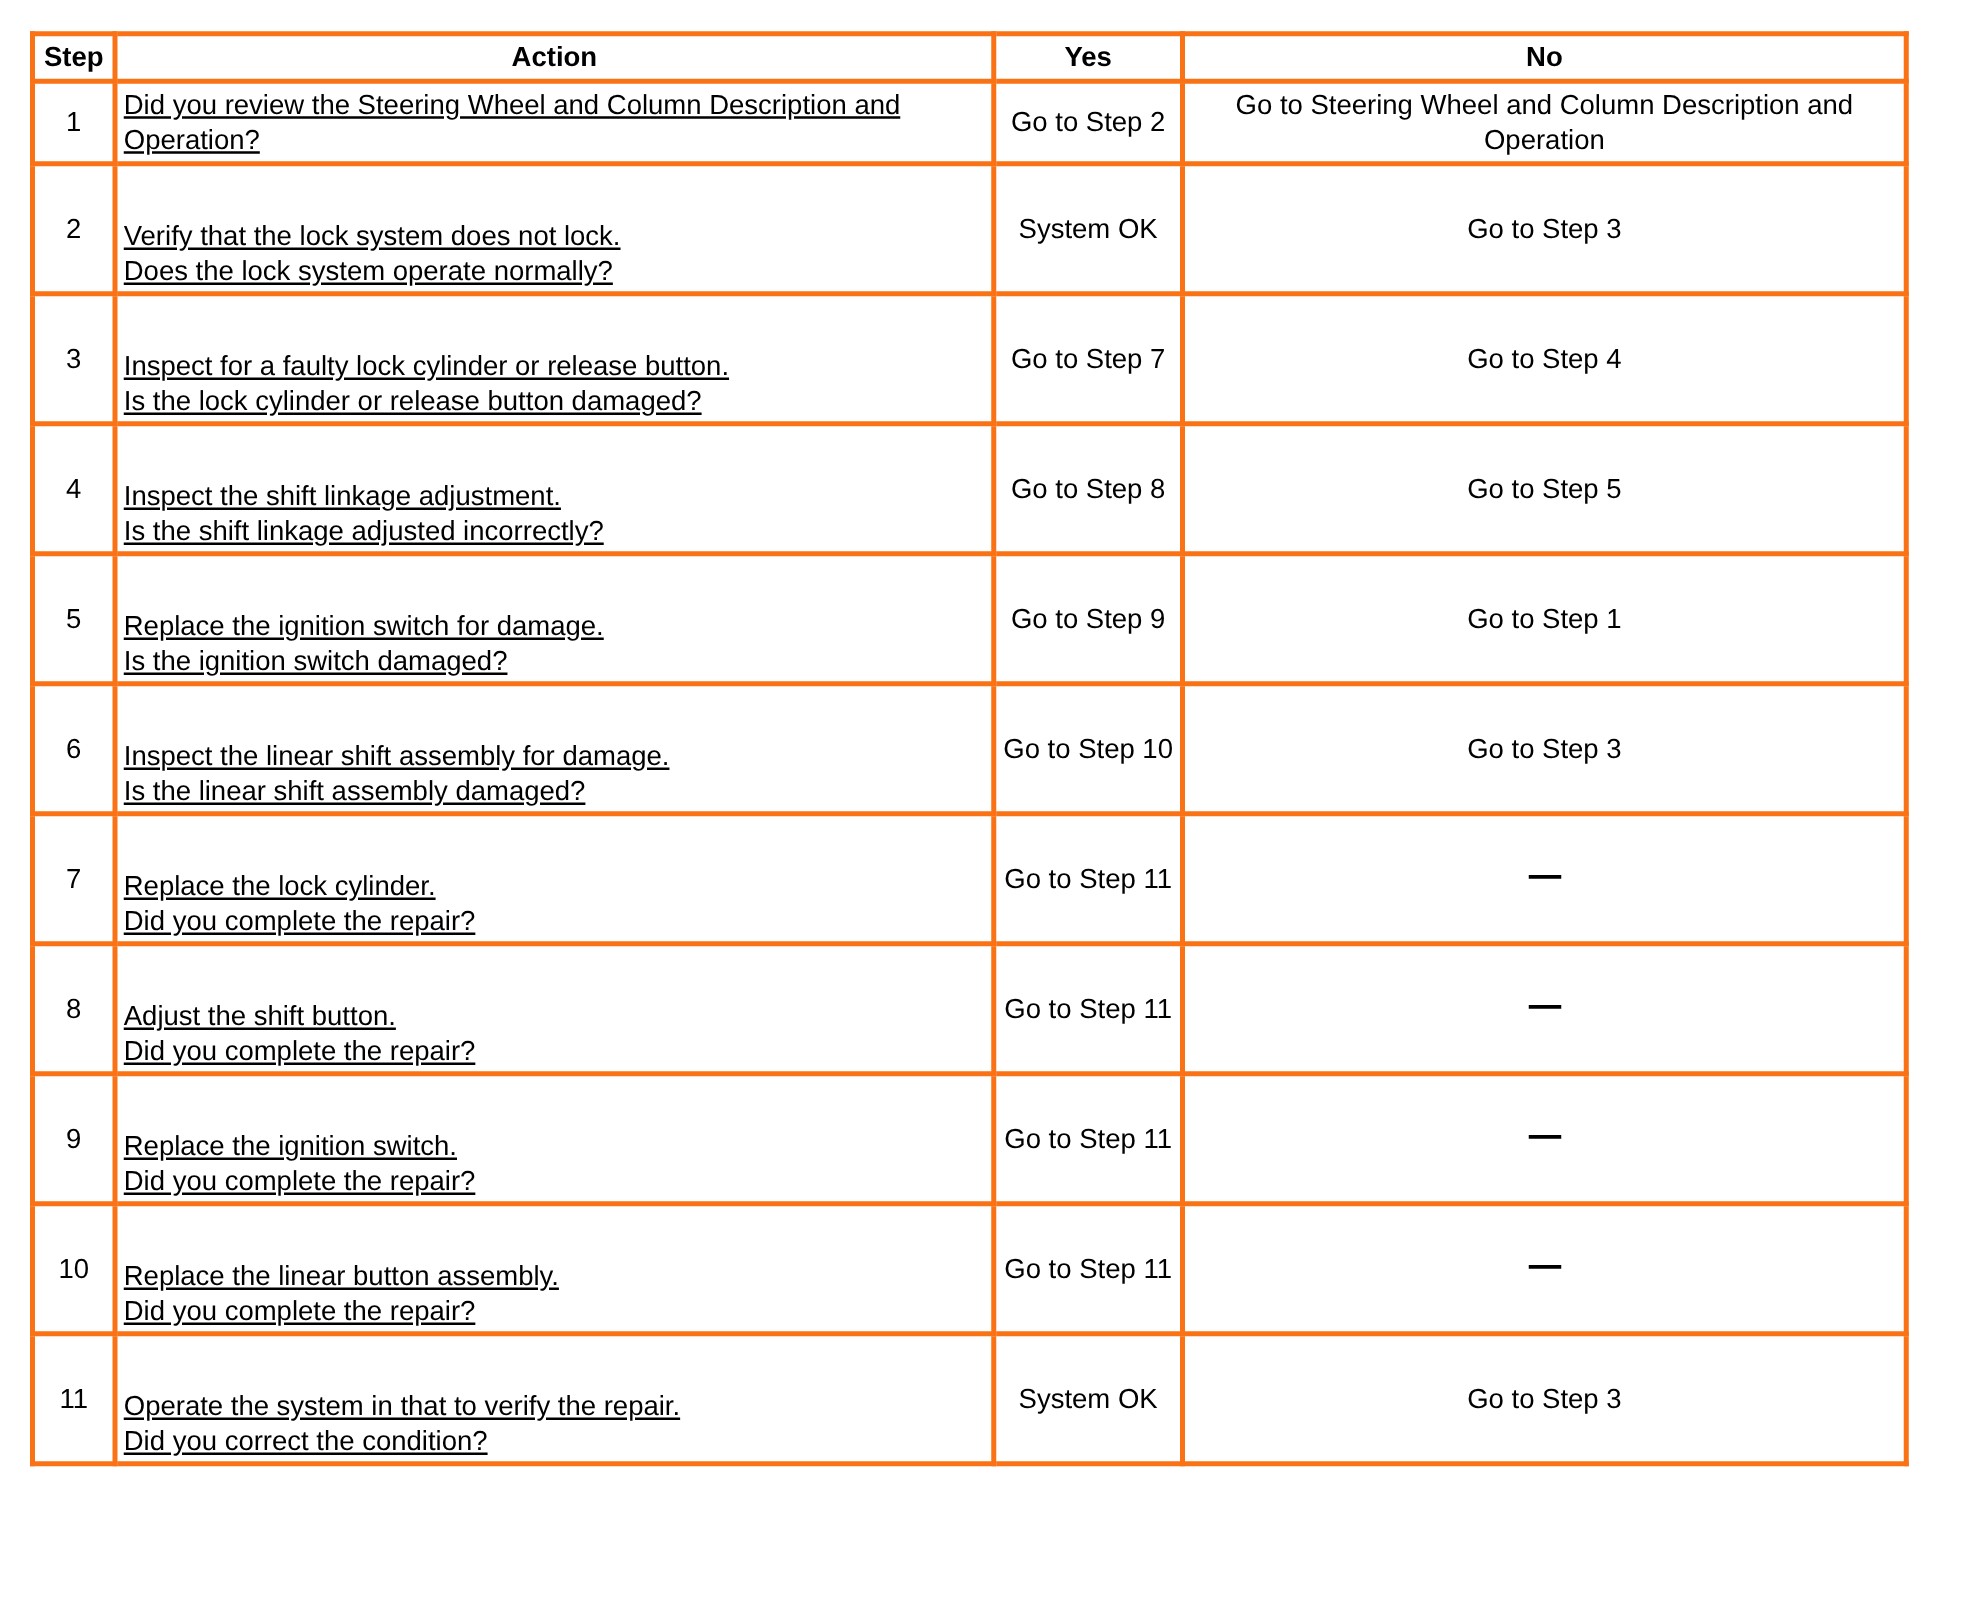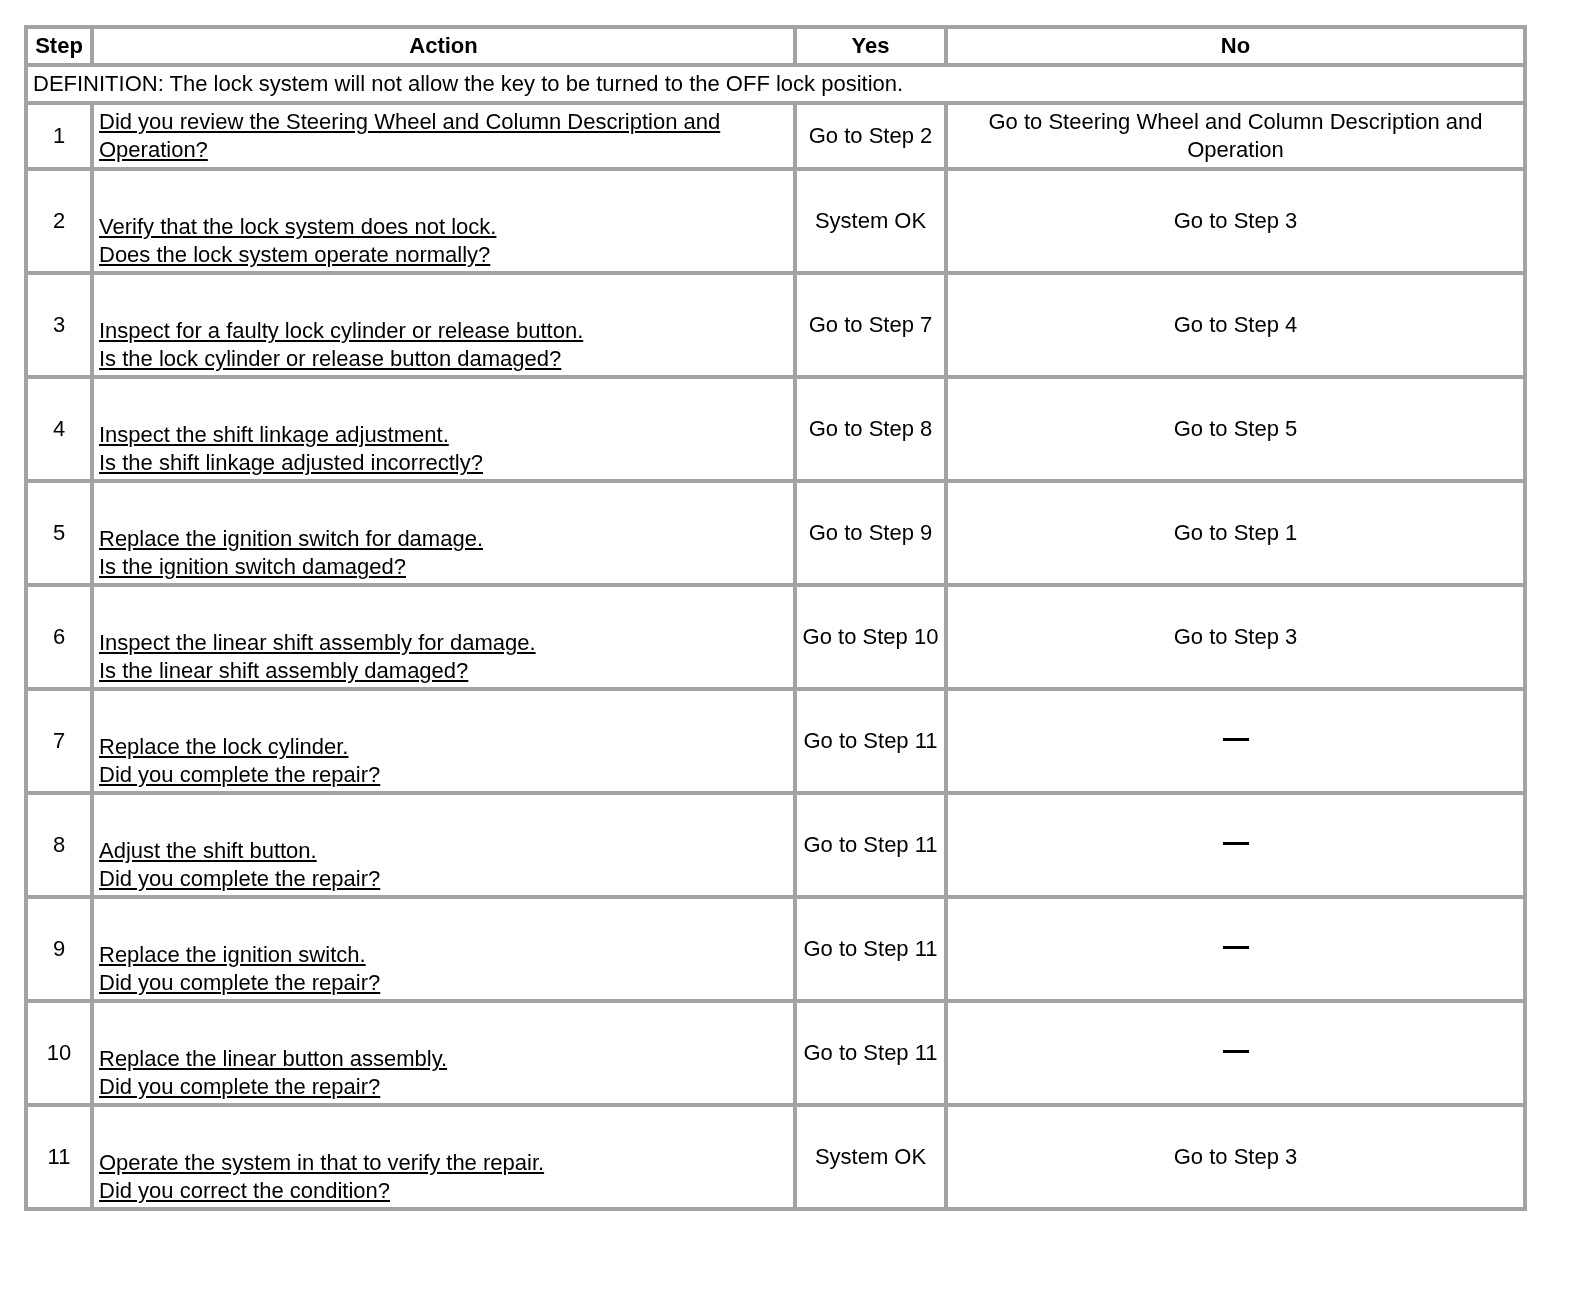--- a/index.html
+++ b/index.html
@@ -1,21 +1,21 @@
 <!DOCTYPE html>
 <html><head>
 <meta charset="utf-8">
 <style>
   html, body { margin:0; padding:0; background:#ffffff; }
   body { width:1584px; height:1292px; position:relative; font-family:"Liberation Sans", sans-serif; color:#000; }
   table.diag {
     position:absolute; left:24px; top:25px; width:1499px;
     border-collapse:collapse; table-layout:fixed; font-size:22px; line-height:28px;
   }
-  table.diag td, table.diag th { border:4px solid #a3a3a3; padding:0 5px; vertical-align:middle; }
+  table.diag td, table.diag th { border:4px solid #f97316; padding:0 5px; vertical-align:middle; }
   table.diag th { font-weight:bold; text-align:center; height:34px; }
   col.c-step { width:66px; } col.c-action { width:703px; } col.c-yes { width:151px; } col.c-no { width:579px; }
   td.def { height:34px; padding-left:4px; }
   td.step { text-align:center; }
   td.action { vertical-align:top; padding-top:1px; padding-bottom:2px; }
   td.yes, td.no { text-align:center; vertical-align:bottom; padding-bottom:2px; }
   tr.r1 td { height:62px; }
   tr.rn td { height:100px; }
   .act-wrap { display:flex; flex-direction:column; justify-content:flex-end; height:96px;text-decoration:underline; }
   tr.r1 .act-wrap { height:auto; }
@@ -33,23 +33,20 @@
     </colgroup>
   <thead>
     <tr>
       <th>Step</th>
       <th>Action</th>
       <th>Yes</th>
       <th>No</th>
     </tr>
   </thead>
   <tbody id="tbody">
-    <tr>
-      <td class="def" colspan="4">DEFINITION: The lock system will not allow the key to be turned to the OFF lock position.</td>
-    </tr>
   <tr class="r1">
         <td class="step">1</td>
         <td class="action">
           <div class="act-wrap">
             <div>Did you review the Steering Wheel and Column Description and Operation?</div>
           </div>
         </td>
         <td class="yes">Go to Step 2</td>
         <td class="no">Go to Steering Wheel and Column Description and Operation</td>
       </tr>

